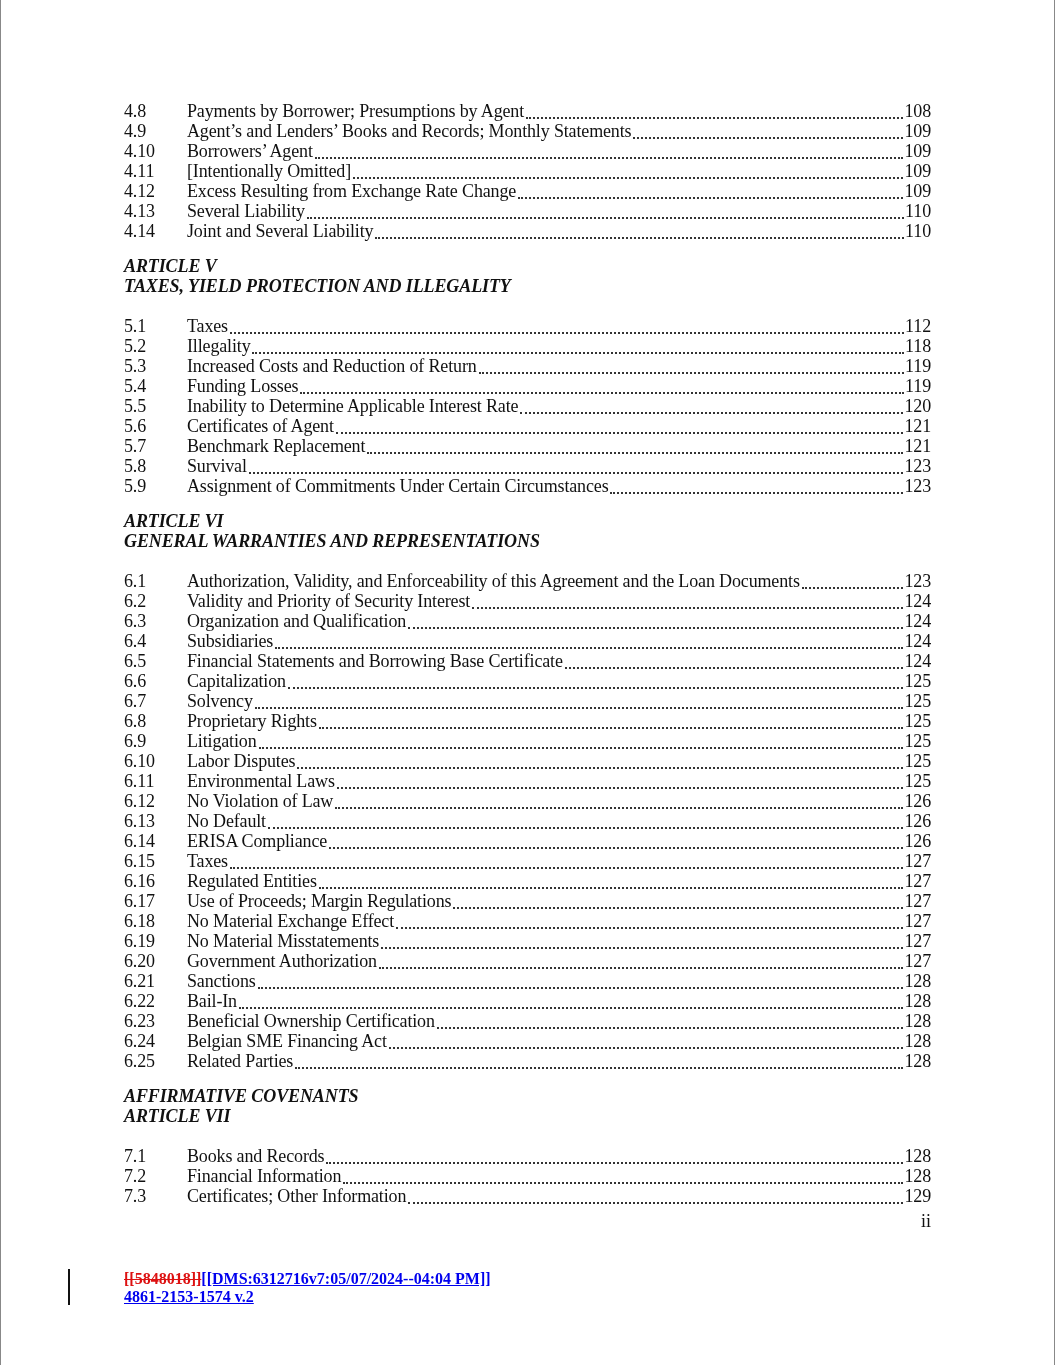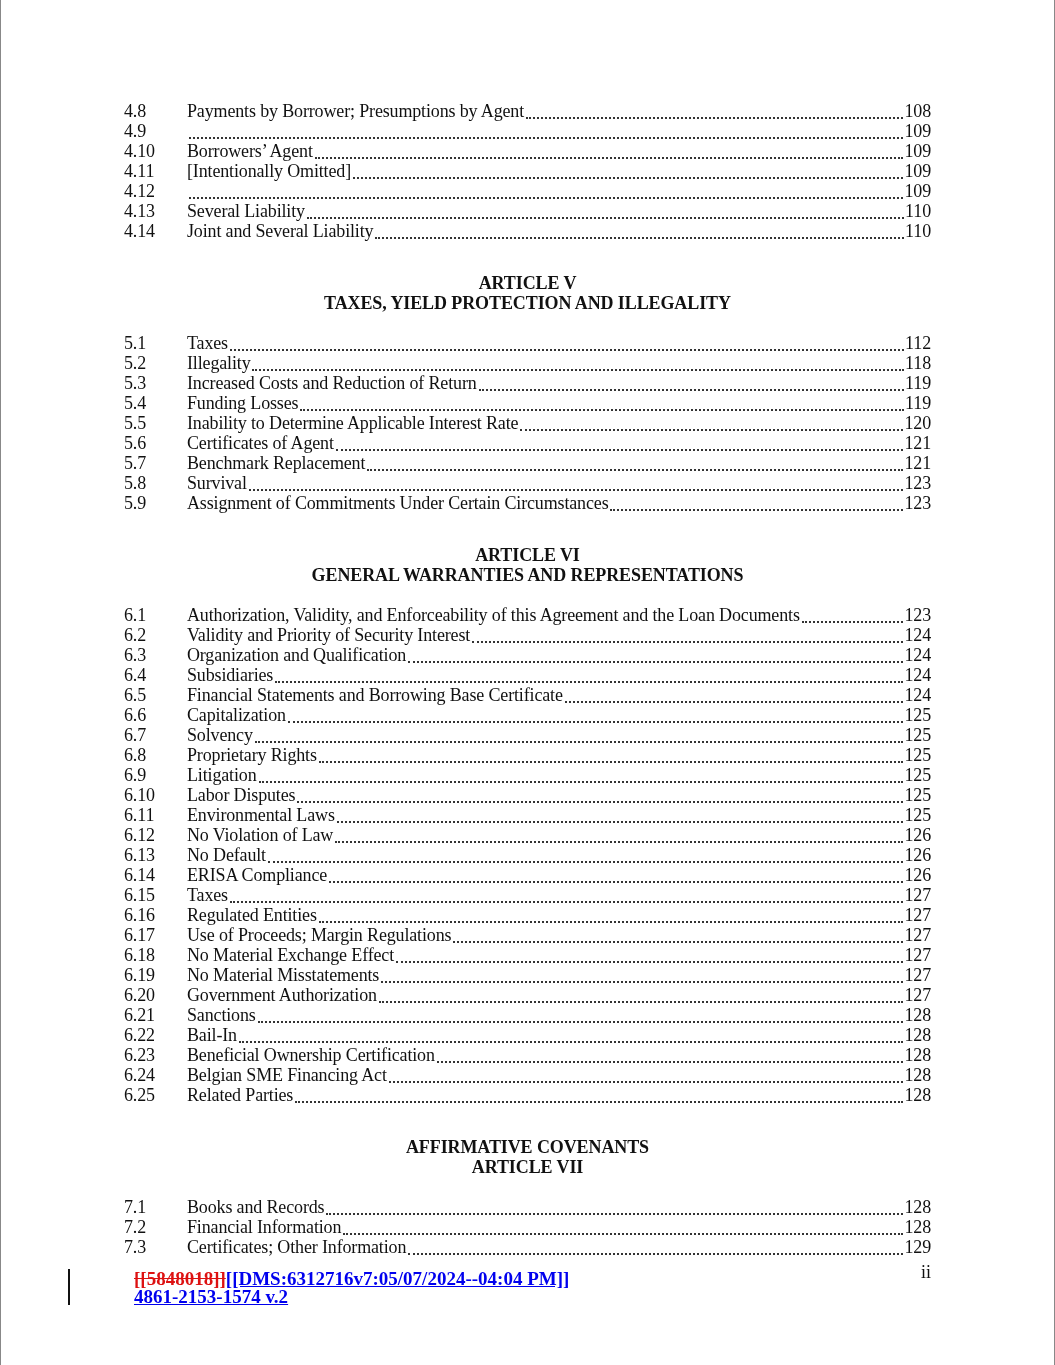--- a/index.html
+++ b/index.html
@@ -37,39 +37,39 @@
   .toc-title { flex: 0 0 auto; text-align: right; }
   .toc-leader {
     flex: 1 1 auto;
     min-width: 8px;
     border-bottom: 2px dotted #333;
     margin: 0 1px 2px 2px;
     align-self: flex-end;
   }
   .toc-page { flex: 0 0 auto; }
   .article-heading {
-    margin-top: 32px;
+    margin-top: 15px;
     margin-bottom: 20px;
-    text-align: center;
     font-weight: bold;
     font-size: 18px;
     line-height: 20px;
     letter-spacing: -0.1px;
+    font-style: italic;
   }
   .roman-page-num {
     margin-top: 5px;
     text-align: right;
     font-size: 18px;
     line-height: 20px;
   }
   .doc-footer {
     position: absolute;
-    left: 133px;
+    left: 123px;
     top: 1270px;
-    font-size: 19px;
+    font-size: 16px;
     line-height: 18px;
     font-weight: bold;
     white-space: nowrap;
   }
   .deleted-id {
     color: var(--red, #dd1111);
     text-decoration: line-through;
   }
   .dms-id, .version-id {
     color: var(--blue, #0000ee);
@@ -91,37 +91,39 @@
   <div class="content">
     <div id="toc-list">
         <div class="toc-row">
           <span class="toc-num">4.8</span>
           <span class="toc-title">Payments by Borrower; Presumptions by Agent</span>
           <span class="toc-leader"></span>
           <span class="toc-page">108</span>
         </div>
         <div class="toc-row">
           <span class="toc-num">4.9</span>
+          <span class="toc-title">Agent’s and Lenders’ Books and Records; Monthly Statements</span>
           <span class="toc-leader"></span>
           <span class="toc-page">109</span>
         </div>
         <div class="toc-row">
           <span class="toc-num">4.10</span>
           <span class="toc-title">Borrowers’ Agent</span>
           <span class="toc-leader"></span>
           <span class="toc-page">109</span>
         </div>
         <div class="toc-row">
           <span class="toc-num">4.11</span>
           <span class="toc-title">[Intentionally Omitted]</span>
           <span class="toc-leader"></span>
           <span class="toc-page">109</span>
         </div>
         <div class="toc-row">
           <span class="toc-num">4.12</span>
+          <span class="toc-title">Excess Resulting from Exchange Rate Change</span>
           <span class="toc-leader"></span>
           <span class="toc-page">109</span>
         </div>
         <div class="toc-row">
           <span class="toc-num">4.13</span>
           <span class="toc-title">Several Liability</span>
           <span class="toc-leader"></span>
           <span class="toc-page">110</span>
         </div>
         <div class="toc-row">

